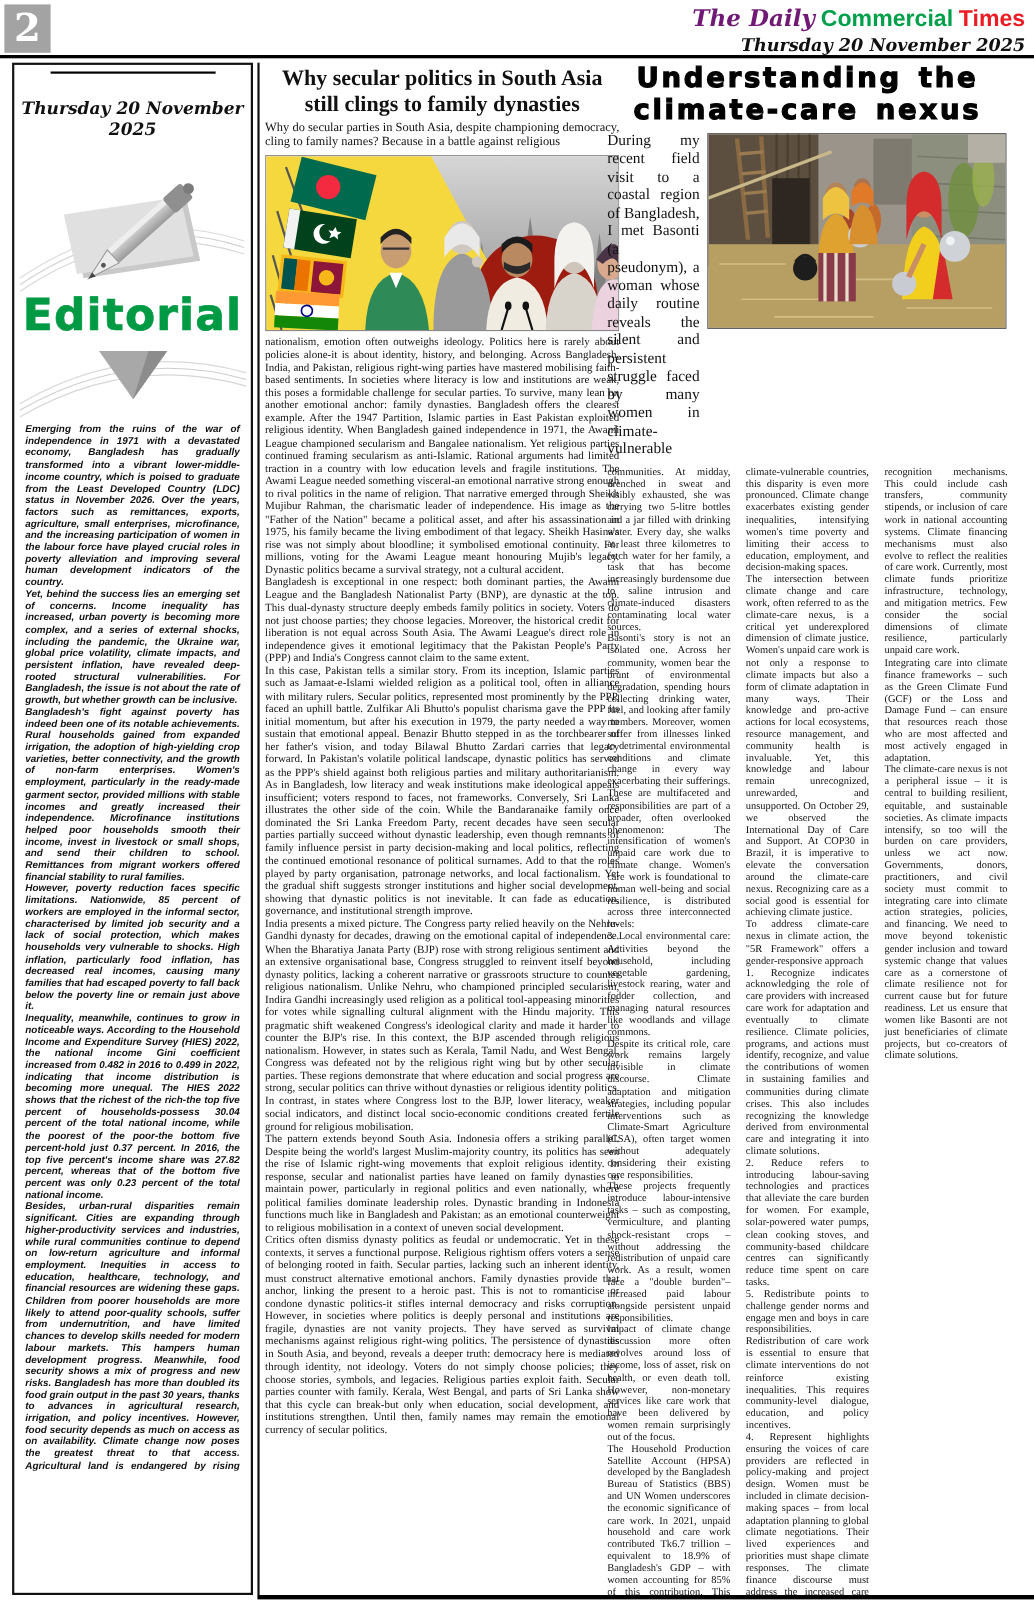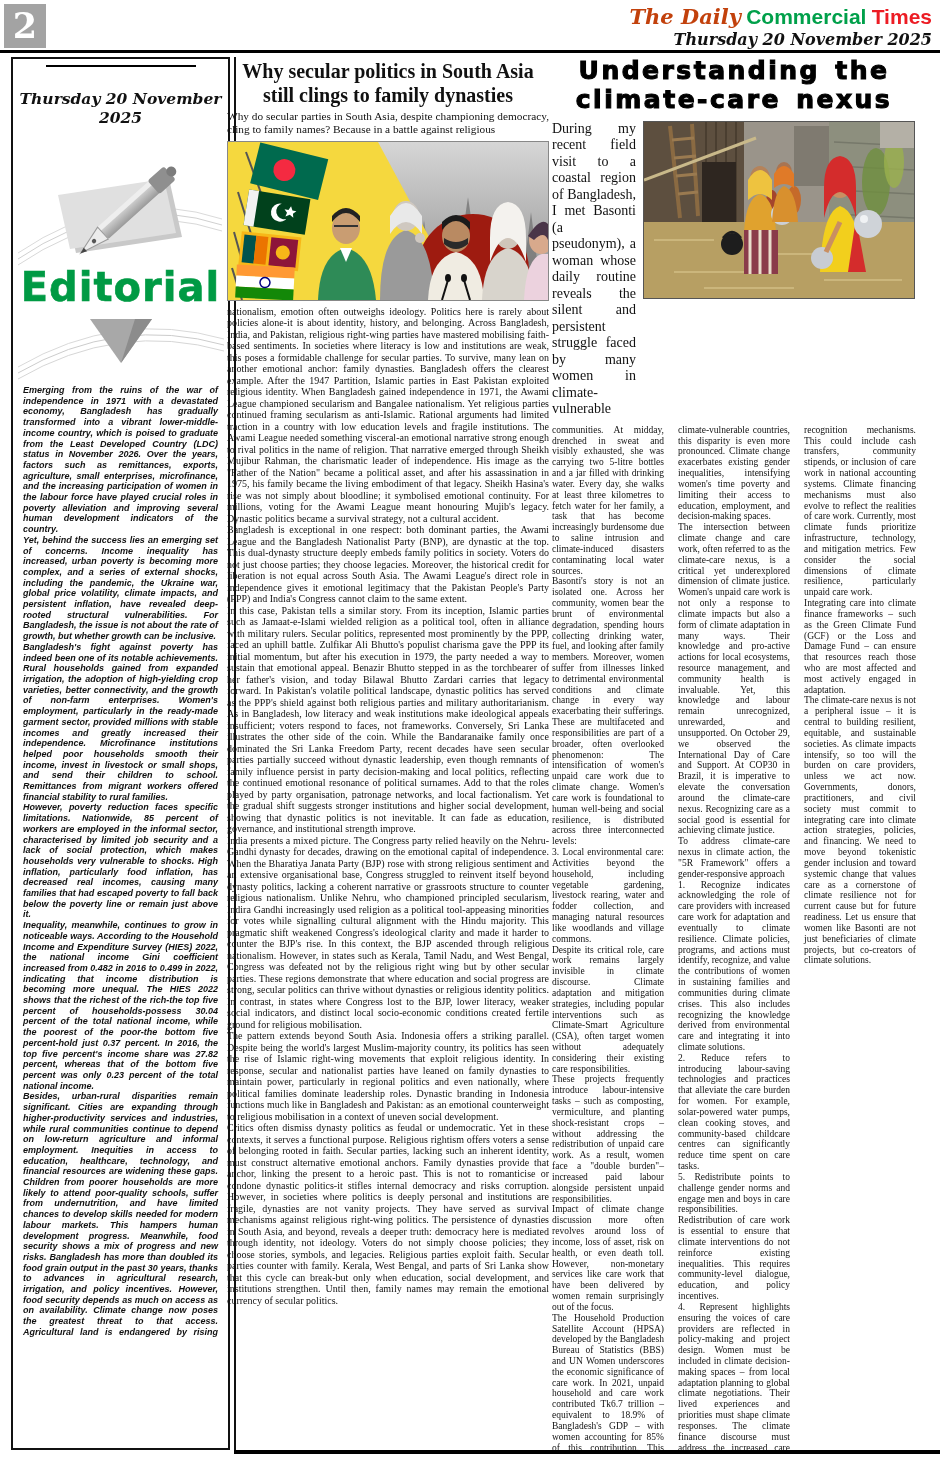--- a/index.html
+++ b/index.html
@@ -6,21 +6,21 @@
   body{width:940px;height:1460px;background:#ffffff;position:relative;overflow:hidden;
        font-family:"Liberation Serif",serif;color:#111;}
   .page{position:absolute;inset:0;}
 
   
   .pagenum-box{position:absolute;left:4px;top:4px;width:42px;height:44px;background:#a3a3a3;
       color:#fff;font-family:"DejaVu Serif",serif;font-weight:bold;font-size:35px;line-height:44px;
       text-align:center;}
   .masthead{position:absolute;right:8px;top:6px;text-align:right;line-height:1.05;}
   .mast-title{font-size:21px;white-space:nowrap;}
-  .the-daily{font-family:"DejaVu Serif",serif;font-style:italic;font-weight:bold;color:#c2410c;}
+  .the-daily{font-family:"DejaVu Serif",serif;font-style:italic;font-weight:bold;color:#701a75;}
   .brand-green{font-family:"Liberation Sans",sans-serif;font-weight:bold;color:#00a04a;text-align:center;}
   .brand-red{font-family:"Liberation Sans",sans-serif;font-weight:bold;color:#ec1c24;}
   .mast-date{font-family:"DejaVu Serif",serif;font-style:italic;font-weight:bold;font-size:16px;margin-top:4px;}
   .top-rule{position:absolute;left:0;right:0;top:50px;height:3px;background:#000;}
   .bottom-rule{position:absolute;left:234px;top:1450px;width:706px;height:4px;background:#000;}
   .v-rule{position:absolute;left:234px;top:57px;height:1393px;width:2px;background:#111;}
 
   
   .sidebar{position:absolute;left:11px;top:57px;width:219px;height:1393px;border:2px solid #111;
       box-sizing:border-box;overflow:hidden;text-align:center;background:#fff;}
@@ -32,21 +32,21 @@
       letter-spacing:1px;line-height:1;margin-top:-6px;-webkit-text-stroke:0.6px #009a44;}
   .arrow-art{display:block;margin:0 auto;}
   .side-headline{margin:2px 6px 6px 6px;font-family:"Liberation Sans",sans-serif;font-weight:bold;
       font-size:18.5px;line-height:1.12;color:#1e1b7b;-webkit-text-stroke:0.4px #1e1b7b;}
   .side-body{height:952px;overflow:hidden;padding:0 10px;text-align:justify;
       font-family:"Liberation Sans",sans-serif;font-style:italic;font-weight:bold;
       font-size:9px;line-height:1.19;}
   .side-body p{margin:0;}
 
   
-  .mid-col{position:absolute;left:227px;top:57px;width:322px;height:1393px;overflow:hidden;}
+  .mid-col{position:absolute;left:241px;top:57px;width:322px;height:1393px;overflow:hidden;}
   .mid-head{margin:2px 0 2px 0;text-align:center;font-family:"Liberation Serif",serif;
       font-weight:bold;font-size:20px;line-height:1.22;}
   .mid-lede{margin:0 0 4px 0;text-align:justify;font-size:11.3px;line-height:1.2;}
   .collage{width:322px;height:160px;border:1px solid #888;box-sizing:border-box;margin-bottom:5px;}
   .mid-body{height:1142px;overflow:hidden;text-align:justify;font-size:10px;line-height:1.15;}
   .mid-body p{margin:0;}
 
   
   .right-col{position:absolute;left:552px;top:57px;width:364px;height:1393px;overflow:hidden;}
   .climate-head{margin:0;text-align:center;font-family:"DejaVu Sans",sans-serif;font-weight:bold;

